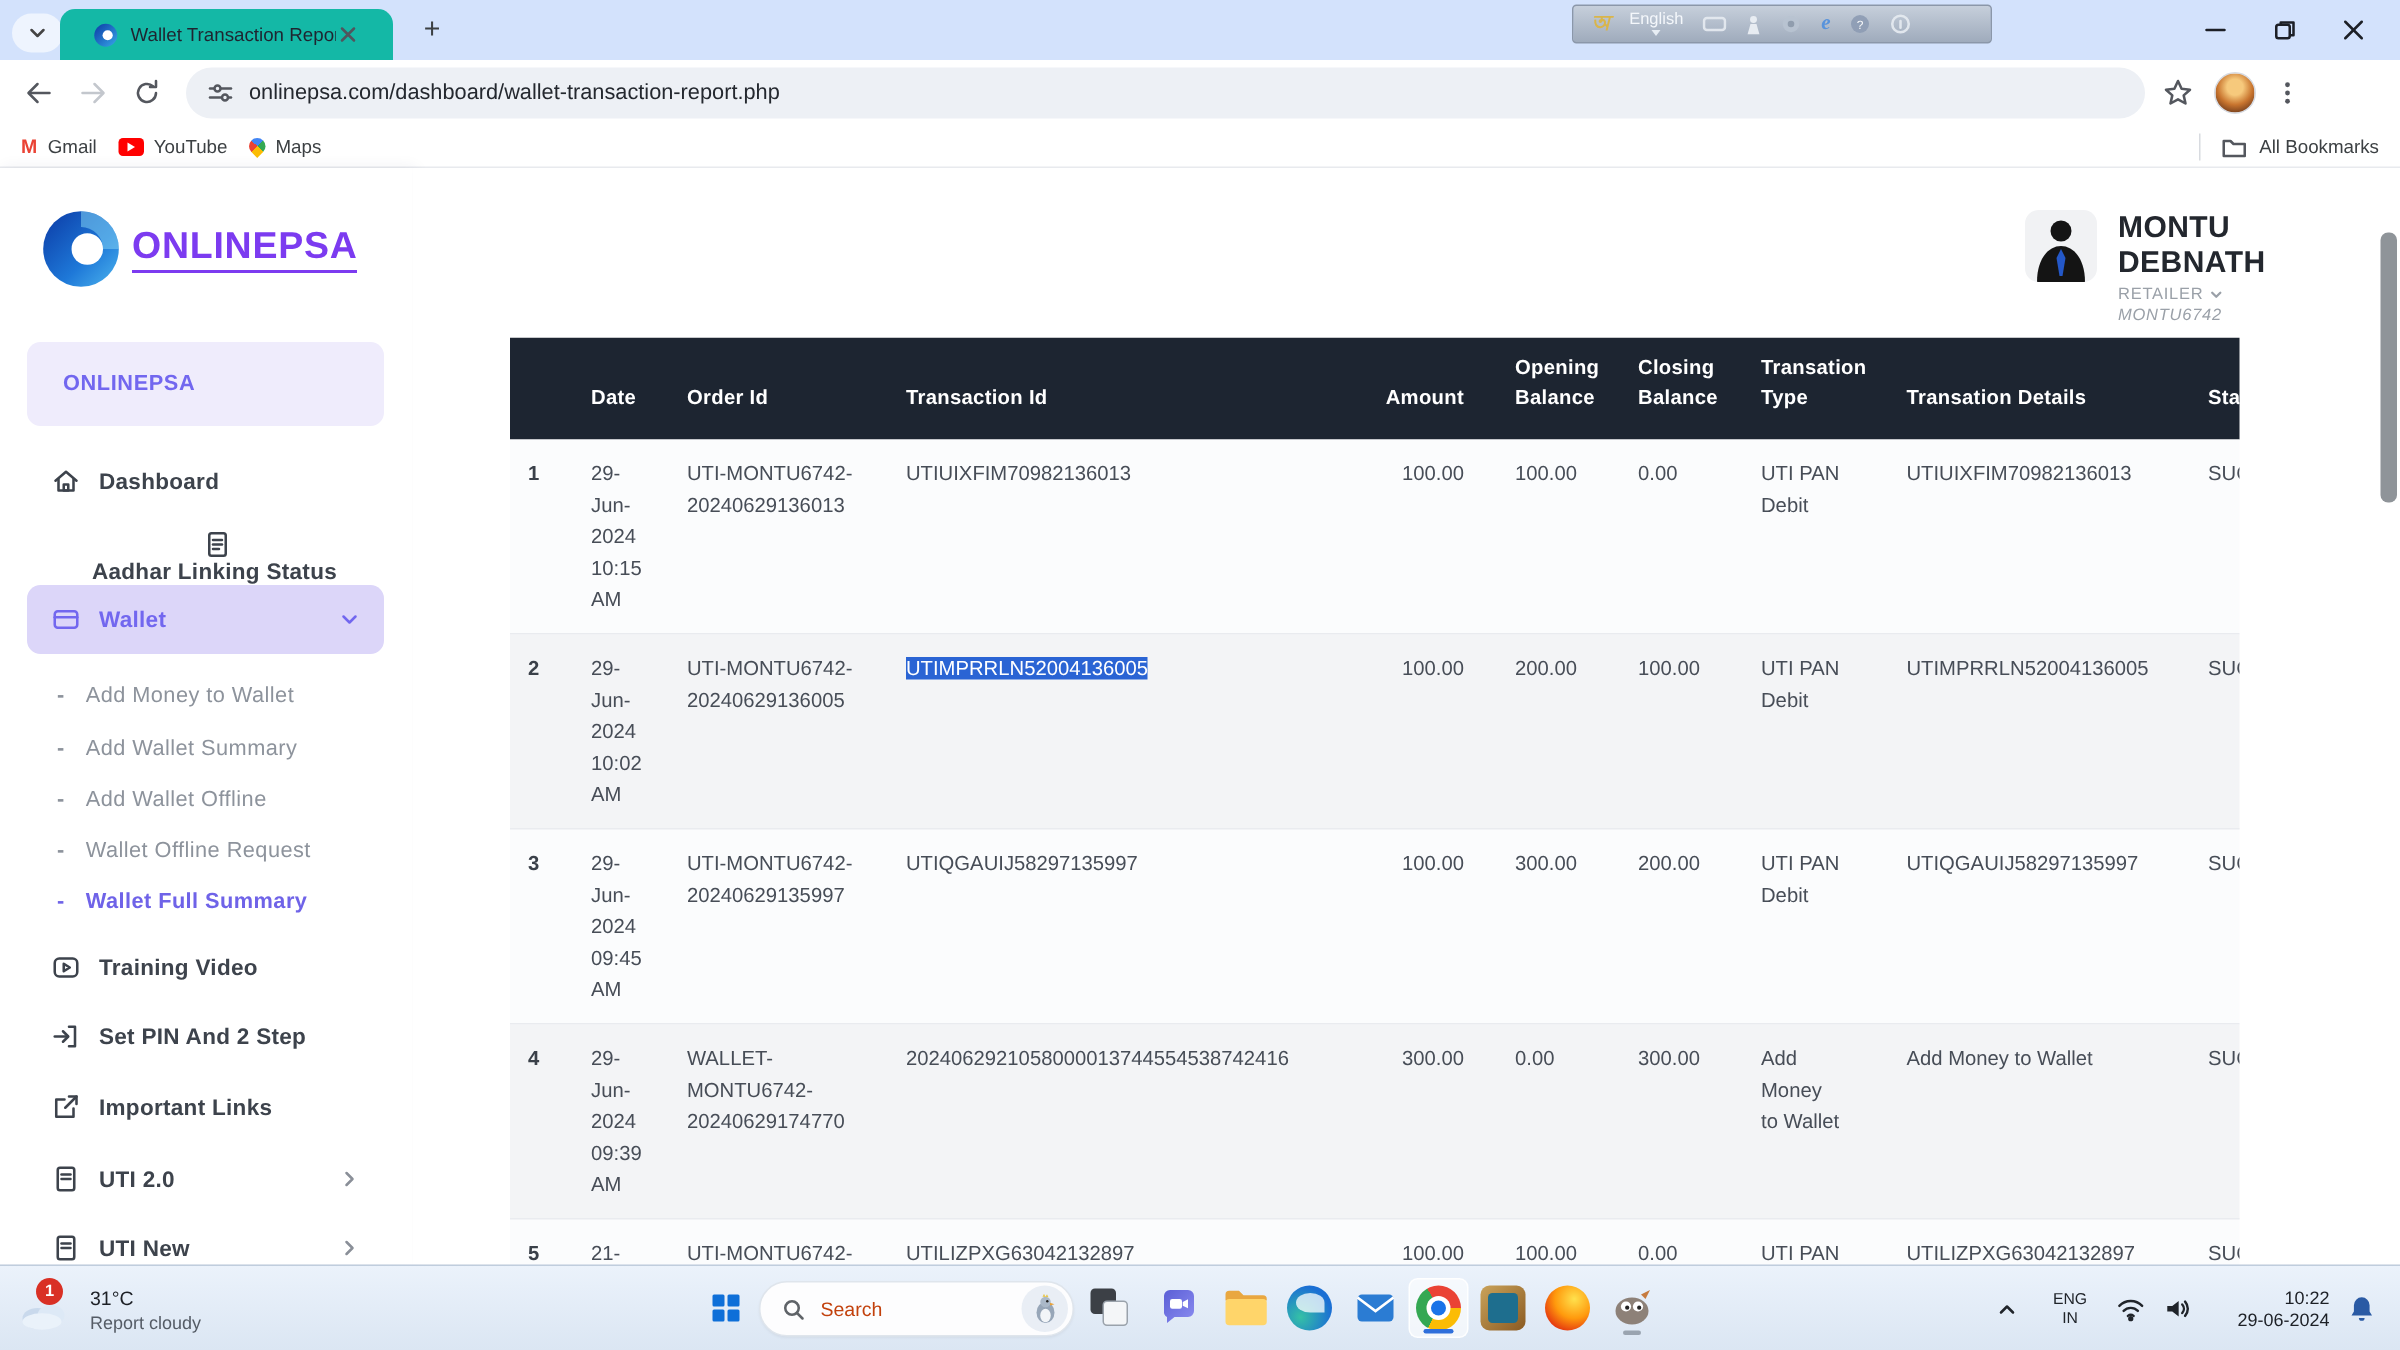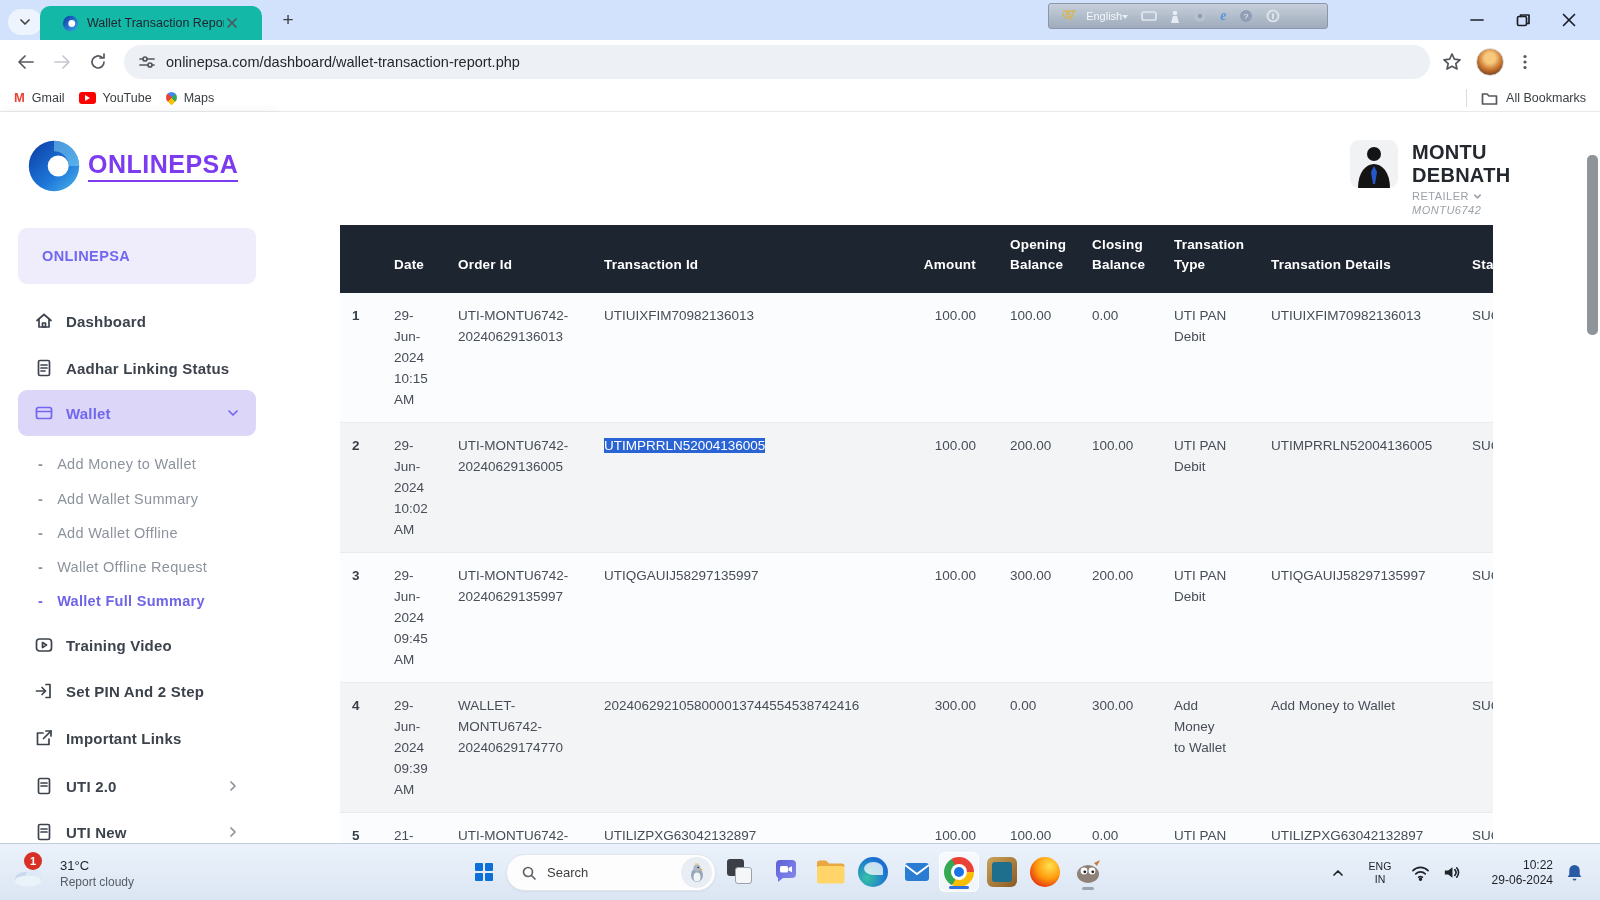--- a/index.html
+++ b/index.html
@@ -9,21 +9,21 @@
   
   .tabstrip { position:absolute; left:0; top:0; width:1600px; height:40px; background:#d3e2fc; }
   .tab-search { position:absolute; left:8px; top:9px; width:34px; height:26px; border-radius:13px; background:#eef4fe; display:flex; align-items:center; justify-content:center; color:#444; }
   .tab { position:absolute; left:40px; top:6px; width:222px; height:34px; background:#14b8a6; border-radius:10px 10px 0 0; display:flex; align-items:center; padding:0 22px; }
   .tab .fav { width:17px; height:17px; flex:0 0 auto; }
   .tab-title { font-size:12.5px; color:#1f2430; margin-left:8px; white-space:nowrap; overflow:hidden; flex:1; }
   .tab-close { width:16px; height:16px; color:#51555d; flex:0 0 auto; }
   .newtab { position:absolute; left:276px; top:8px; width:24px; height:24px; font-size:19px; color:#3c4043; text-align:center; line-height:23px; }
   .langbar { position:absolute; left:1048px; top:3px; width:280px; height:26px; background:linear-gradient(180deg,#c6cfdb,#9fabbc); border:1px solid #8b97a9; border-radius:3px; display:flex; align-items:center; gap:13px; padding:0 12px; }
   .langbar .lb-a { color:#d9b54a; font-weight:bold; font-size:14px; font-style:italic; }
-  .langbar .lb-en { color:#f4f7fb; font-size:11px; display:flex; flex-direction:row; align-items:center; line-height:10px; }
+  .langbar .lb-en { color:#f4f7fb; font-size:11px; display:flex; flex-direction:column; align-items:center; line-height:10px; }
   .langbar .lb-car { width:0; height:0; border-left:3px solid transparent; border-right:3px solid transparent; border-top:4px solid #e7edf4; margin-top:2px; }
   .lb-ic { color:#e7ecf2; opacity:.9; display:flex; }
   .wincontrols { position:absolute; right:8px; top:0; height:40px; display:flex; align-items:center; gap:24px; padding-right:12px; color:#1c1f26; }
   .winbtn { width:22px; height:22px; display:flex; align-items:center; justify-content:center; }
 
   .toolbar { position:absolute; left:0; top:40px; width:1600px; height:44px; background:#ffffff; display:flex; align-items:center; }
   .nav-ic { width:20px; height:20px; color:#54575e; margin-left:16px; flex:0 0 auto; }
   .nav-ic.disabled { color:#c3c7cd; }
   .omnibox { margin-left:16px; width:1306px; height:34px; background:#edf0f5; border-radius:17px; display:flex; align-items:center; padding:0 14px; }
   .omni-url { font-size:14.5px; color:#24282f; margin-left:10px; }
@@ -92,21 +92,21 @@
   .weather { position:absolute; left:10px; top:6px; width:170px; height:45px; }
   .w-badge { position:absolute; left:14px; top:2px; width:18px; height:18px; border-radius:50%; background:#d93025; color:#fff; font-size:11px; font-weight:bold; text-align:center; line-height:18px; z-index:2; }
   .w-cloud { position:absolute; left:2px; top:15px; }
   .w-temp { position:absolute; left:50px; top:8px; font-size:13px; color:#1d2026; }
   .w-cond { position:absolute; left:50px; top:25px; font-size:12px; color:#555c66; }
   .tb-btn { position:absolute; top:8px; width:40px; height:40px; border-radius:6px; display:flex; align-items:center; justify-content:center; }
   .start-grid { width:18px; height:18px; display:grid; grid-template-columns:8px 8px; grid-template-rows:8px 8px; gap:2px; }
   .start-grid i { background:#0e6fd8; border-radius:1px; }
   .searchpill { position:absolute; left:506px; top:10px; width:210px; height:37px; background:#fdfdfe; border:1px solid #dfe5ec; border-radius:19px; display:flex; align-items:center; box-shadow:0 1px 2px rgba(0,0,0,.05); }
   .sp-mag { width:16px; height:16px; color:#5f6368; margin-left:14px; }
-  .sp-label { font-size:13px; color:#404040; margin-left:10px; flex:1; }
+  .sp-label { font-size:13px; color:#c2410c; margin-left:10px; flex:1; }
   .sp-bird { width:31px; height:31px; border-radius:50%; background:#e9eef5; margin-right:3px; display:flex; align-items:center; justify-content:center; overflow:hidden; }
   .chrome-active { background:rgba(255,255,255,.6); border:1px solid rgba(255,255,255,.9); }
   .chrome-active::after { content:""; position:absolute; bottom:2px; left:50%; transform:translateX(-50%); width:20px; height:3px; border-radius:2px; background:#2f6fdb; }
   .run-dot::after { content:""; position:absolute; bottom:2px; left:50%; transform:translateX(-50%); width:12px; height:3px; border-radius:2px; background:#9aa4b0; }
   .ic-circle { width:30px; height:30px; border-radius:50%; }
   .ic-chrome { width:30px; height:30px; border-radius:50%; background:conic-gradient(from -30deg,#ea4335 0 33%,#fbbc04 0 66%,#34a853 0 100%); position:relative; }
   .ic-chrome::before { content:""; position:absolute; left:7px; top:7px; width:16px; height:16px; border-radius:50%; background:#fff; }
   .ic-chrome::after { content:""; position:absolute; left:10px; top:10px; width:10px; height:10px; border-radius:50%; background:#1a73e8; }
   .ic-firefox { background:radial-gradient(circle at 65% 30%,#ffe14d,#ff9a0d 45%,#e5390f 78%,#b50d5f); }
   .ic-edge { background:radial-gradient(circle at 30% 70%,#35c1a6,#1b6fd4 70%); position:relative; }
@@ -290,21 +290,21 @@
         </div>
 
       <div class="nav-item" style="top:194px;">
         <svg class="n-ic st" viewBox="0 0 20 20">
             <path d="M3 9.5 L10 3.5 L17 9.5"></path>
             <path d="M5 8.5 V16 H15 V8.5"></path>
             <rect x="8.5" y="12" width="3" height="4"></rect>
           </svg>
         <span class="n-lb">Dashboard</span>
       </div>
-      <div class="nav-item" style="top:241px;">
+      <div class="nav-item" style="top:241px;flex-direction:column;">
         <svg class="n-ic st" viewBox="0 0 20 20">
             <rect x="4.5" y="2.5" width="11" height="15" rx="1.5"></rect>
             <line x1="7" y1="7" x2="13" y2="7"></line>
             <line x1="7" y1="10" x2="13" y2="10"></line>
             <line x1="7" y1="13" x2="11" y2="13"></line>
           </svg>
         <span class="n-lb">Aadhar Linking Status</span>
       </div>
       <div class="nav-item active" style="top:278px;">
         <svg class="n-ic st" viewBox="0 0 20 20">

